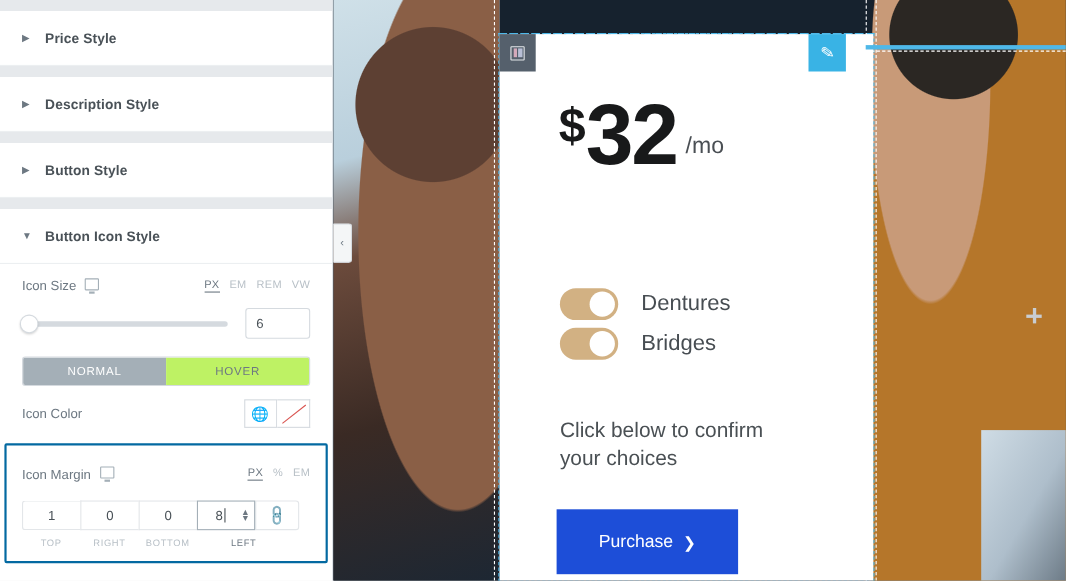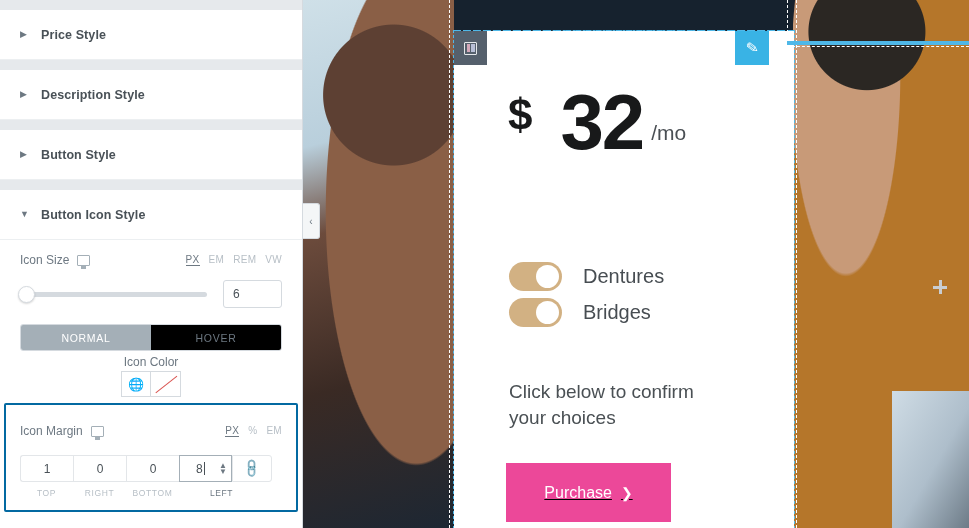--- a/index.html
+++ b/index.html
@@ -44,21 +44,21 @@
     letter-spacing: .1px;
   }
 
   .ctrl-block { background: #fff; padding: 0 20px; }
   .ctrl-row {
     display: flex; align-items: center; justify-content: space-between;
     height: 40px;
   }
   .ctrl-label {
     font-size: 12px; color: #6d7882;
-    display: flex; align-items: center; gap: 8px;
+    display: flex; gap: 8px;
   }
   .monitor-ico {
     display: inline-block; width: 13px; height: 11px;
     border: 1.4px solid #a4afb7; border-radius: 1px;
     position: relative;
   }
   .monitor-ico::after {
     content: ""; position: absolute;
     left: 3px; bottom: -4px; width: 5px; height: 2.5px;
     background: #a4afb7;
@@ -93,28 +93,27 @@
   }
 
   .tabs {
     display: flex; margin: 10px 0 4px;
     border: 1px solid #d5dadf; border-radius: 3px;
     overflow: hidden; height: 27px;
   }
   .tab {
     flex: 1; display: flex; align-items: center; justify-content: center;
     font-size: 10.5px; letter-spacing: .7px; cursor: pointer;
-    color: #6d7882; background: #000000;
+    color: #6d7882; background: #bef264;
   }
   .tab.active { background: #a4afb7; color: #fff; }
 
   .color-row {
     display: flex; align-items: center; justify-content: space-between;
     height: 42px;
-    flex-direction: column;
   }
   .color-ctrls { display: flex; }
   .color-btn {
     width: 30px; height: 26px;
     border: 1px solid #d5dadf;
     display: flex; align-items: center; justify-content: center;
     background: #fff; cursor: pointer;
   }
   .color-btn + .color-btn { border-left: none; }
   .globe { font-size: 13px; color: #6d7882; line-height: 1; }
@@ -266,21 +265,21 @@
   }
   .plus-marker::before { left: 6px; top: 0; width: 2.5px; height: 14px; }
   .plus-marker::after { left: 0; top: 6px; width: 14px; height: 2.5px; }
 
   .price {
     position: absolute; left: 54px; top: 56px;
     display: flex; align-items: flex-start;
     color: #18191a;
   }
   .price .cur { font-size: 44px; font-weight: bold; line-height: 1; margin-top: 6px; }
-  .price .amt { font-size: 78px; font-weight: bold; line-height: .92; letter-spacing: -2px; margin-left: 28px; }
+  .price .amt { font-size: 78px; font-weight: bold; line-height: .92; letter-spacing: -2px; }
   .price .per { font-size: 21px; color: #4a4f54; align-self: flex-end; margin: 0 0 14px 8px; }
 
   .toggle-row {
     position: absolute; left: 55px;
     display: flex; align-items: center; gap: 21px; margin-top: 44px;
   }
   .toggle-row.r1 { top: 187px; }
   .toggle-row.r2 { top: 223px; }
   .switch {
     width: 53px; height: 29px; border-radius: 15px;
@@ -293,23 +292,23 @@
   .sw-label { font-size: 20px; color: #474d52; }
 
   .desc {
     position: absolute; left: 55px; top: 348px;
     width: 215px;
     font-size: 19px; line-height: 1.35; color: #4a5054;
   }
   .purchase {
     position: absolute; left: 52px; top: 432px;
     width: 165px; height: 59px;
-    background: #ec4899;
-    display: flex; align-items: center; justify-content: center;
-    gap: 9px; cursor: pointer; text-decoration: underline;
+    background: #1d4ed8;
+    display: flex; align-items: center; justify-content: center;
+    gap: 9px; cursor: pointer;
   }
   .purchase .txt { font-size: 16px; color: #fff; }
   .purchase .chev { font-size: 14px; color: #fff; }
 </style>
 </head>
 <body>
 
 <div id="app">
 
   <div class="panel">

